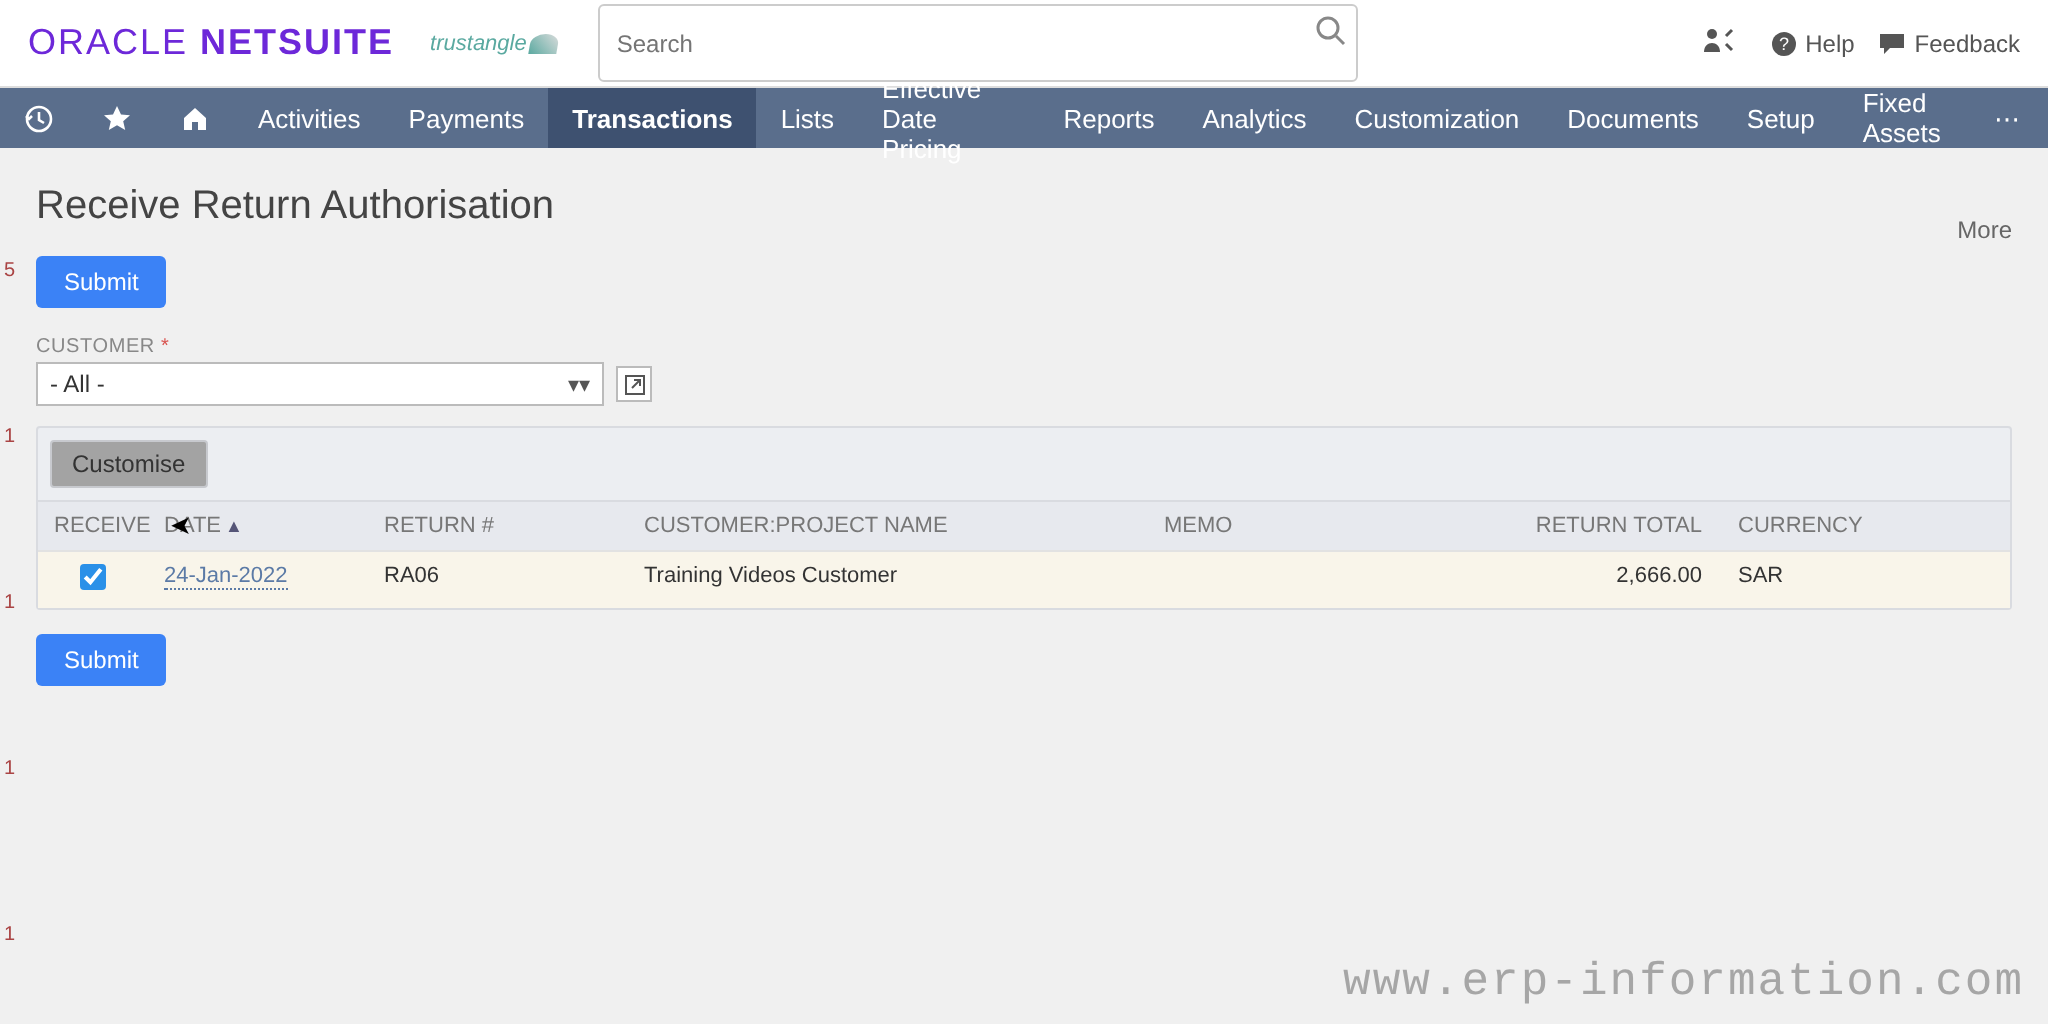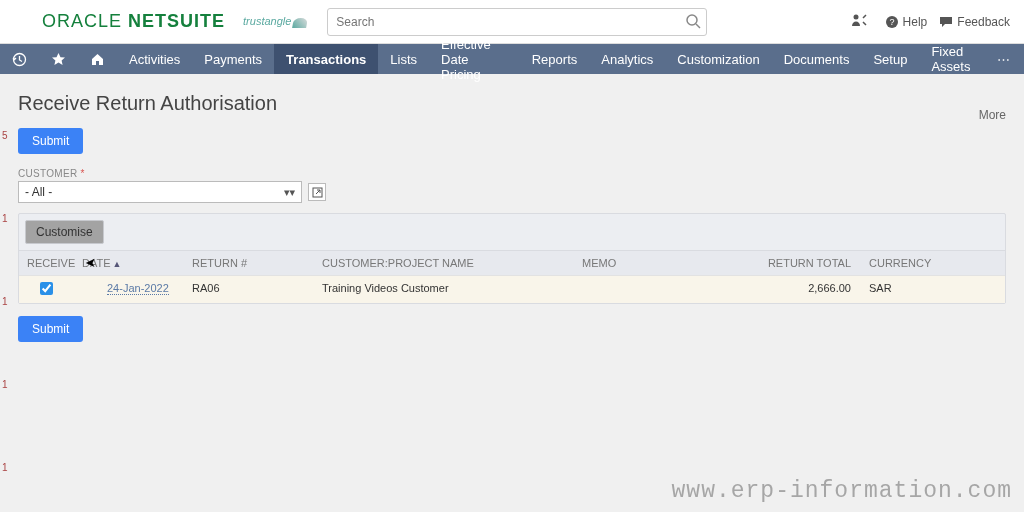--- a/index.html
+++ b/index.html
@@ -1,25 +1,25 @@
 <!DOCTYPE html>
 <html><head>
 <meta charset="utf-8">
 <style>
 * { margin:0; padding:0; box-sizing:border-box; }
 body { font-family: Arial, Helvetica, sans-serif; font-size:12px; color:#333; background:#f0f0f0; width:1024px; height:512px; overflow:hidden; position:relative; }
 
 
 .hdr { height:44px; background:#fff; border-bottom:1px solid #ddd; display:flex; align-items:center; padding:0 14px; gap:12px; }
-.logo-oracle { font-weight:400; letter-spacing:1px; font-size:18px; color:#15803d;margin-left:28px; }
+.logo-oracle { font-weight:400; letter-spacing:1px; font-size:18px; color:#6d28d9; }
 .logo-net { font-weight:600; }
 .logo-partner { font-size:11px; color:#5aa9a0; font-style:italic; margin-left:6px; }
 .partner-swoosh { display:inline-block; width:14px; height:10px; background:linear-gradient(45deg,#5aa9a0,#ddd); border-radius:50% 50% 0 0; transform:skewX(-10deg); margin-left:2px; vertical-align:middle;}
 .search-wrap { flex:0 0 380px; position:relative; margin-left:8px; }
-.search-input { width:100%; height:28px; border:1px solid #ccc; border-radius:3px; padding:0 30px 0 8px; font-size:12px; background:#fff; }
+.search-input { width:100%; height:39px; border:1px solid #ccc; border-radius:3px; padding:0 30px 0 8px; font-size:12px; background:#fff; }
 .search-mag { position:absolute; right:6px; top:5px; color:#888; }
 .hdr-spacer { flex:1; }
 .hdr-ico { color:#555; font-size:14px; cursor:pointer; padding:0 4px; }
 .hdr-link { color:#555; font-size:12px; display:flex; align-items:center; gap:4px; cursor:pointer; }
 .hdr-user { display:flex; align-items:center; gap:6px; margin-left:8px; }
 .hdr-user-txt { line-height:1.2; }
 .hdr-user-name { font-size:12px; color:#333; }
 .hdr-user-role { font-size:10px; color:#888; }
 
 
@@ -54,21 +54,21 @@
 .tbl .trow { display:flex; background:#f9f5ea; padding:6px 0; border-top:1px solid #e2e2e2; }
 .cell { padding:0 8px; }
 .c-rec { width:55px; text-align:center; }
 .c-date { width:110px; }
 .c-ret { width:130px; }
 .c-cust { width:260px; }
 .c-memo { width:175px; }
 .c-total { width:110px; text-align:right; }
 .c-cur { width:80px; padding-left:10px; }
 .sort-arrow { color:#557; font-size:9px; margin-left:2px; }
-.date-link { color:#5b7aa6; text-decoration:none; border-bottom:1px dotted #5b7aa6; cursor:pointer;margin-left:25px; }
+.date-link { color:#5b7aa6; text-decoration:none; border-bottom:1px dotted #5b7aa6; cursor:pointer; }
 input[type=checkbox]{ accent-color:#2a90e8; }
 
 .left-marks { position:absolute; left:2px; top:130px; display:flex; flex-direction:column; gap:72px; color:#a44; font-size:10px; }
 
 .watermark { position:absolute; right:12px; bottom:8px; font-size:23px; color:#888; font-family:"Courier New",monospace; opacity:0.7; letter-spacing:1px; }
 
 .cursor-arrow { position:absolute; left:85px; top:255px; font-size:13px; color:#000; transform:scaleX(-1); pointer-events:none; }
 </style>
 </head>
 <body>

